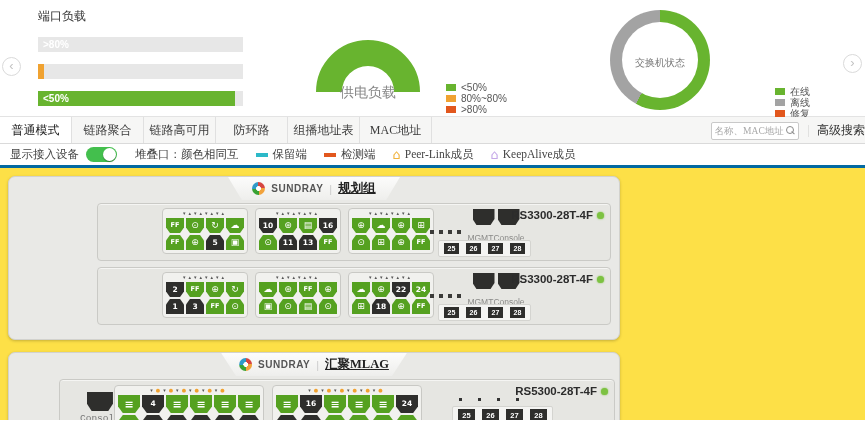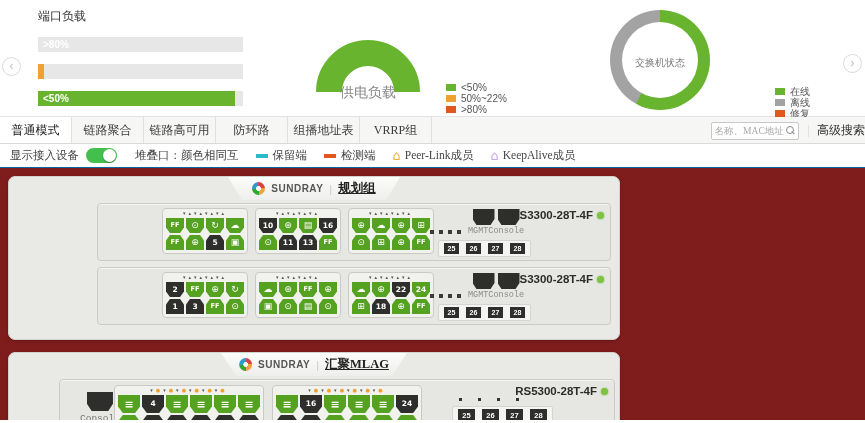--- a/index.html
+++ b/index.html
@@ -40,31 +40,31 @@
 .search-box{position:relative;width:88px;height:18px;border:1px solid #c9c9c9;border-radius:2px;background:#fff}
 .search-box input{position:absolute;left:3px;top:1px;width:70px;height:14px;border:0;outline:0;
   font-size:9.5px;color:#777;background:transparent;font-family:inherit}
 .search-box input::placeholder{color:#a9a9a9}
 .mag{position:absolute;right:4px;top:3px;width:8px;height:8px}
 .mag::before{content:"";position:absolute;left:0;top:0;width:6px;height:6px;border:1.2px solid #8a8a8a;border-radius:50%}
 .mag::after{content:"";position:absolute;left:5.5px;top:6px;width:3.5px;height:1.3px;background:#8a8a8a;transform:rotate(45deg)}
 .sdiv{color:#d5d5d5;font-size:12px;margin:0 7px 0 9px}
 .adv{font-size:12px;color:#333;white-space:nowrap;cursor:pointer}
 
-.legendbar{height:24px;background:#fff;border-bottom:1px solid #0369a1;display:flex;align-items:center;
+.legendbar{height:24px;background:#fff;border-bottom:3px solid #0369a1;display:flex;align-items:center;
   font-size:11.5px;color:#444;padding-left:10px;font-family:"Liberation Serif",serif;white-space:nowrap}
 .toggle{width:31px;height:15px;border-radius:8px;background:#43bf4d;position:relative;margin-left:7px;flex:none;cursor:pointer}
 .toggle .knob{position:absolute;right:1px;top:1px;width:13px;height:13px;border-radius:50%;background:#fff;
   box-shadow:0 1px 1px rgba(0,0,0,.35)}
 .stack-note{margin-left:18px}
 .li-item{display:flex;align-items:center;margin-left:17px}
 .sw-dash{width:12px;height:4px;margin-right:5px;flex:none}
 .sw-house{font-size:13px;line-height:10px;margin-right:4px;font-family:"DejaVu Sans",sans-serif}
 
-.content{height:252px;background:#7f1d1d;padding-top:8px;overflow:hidden}
+.content{height:252px;background:#fde047;padding-top:8px;overflow:hidden}
 .panel{position:relative;margin:0 0 12px 8px;width:612px;background:#e9e9e6;border:1px solid #d2d2ce;
   border-radius:7px;box-shadow:0 1px 3px rgba(0,0,0,.22);padding:26px 0 8px}
 .ptab{position:absolute;top:0;left:50%;transform:translateX(-50%);height:23px;min-width:172px;padding:0 18px;
   background:linear-gradient(#fcfcfb,#eeeeec);clip-path:polygon(0 0,100% 0,92% 100%,8% 100%);
   display:flex;align-items:center;justify-content:center;gap:6px;filter:drop-shadow(0 1px 1px rgba(0,0,0,.2))}
 .logo{width:13px;height:13px;border-radius:50%;flex:none;
   background:radial-gradient(circle,#fff 0 2.2px,rgba(0,0,0,0) 2.4px),
   conic-gradient(#d64541 0 25%,#f2a33c 25% 50%,#3aa335 50% 75%,#2f9bc9 75% 100%)}
 .brand{font-size:10px;font-weight:bold;color:#555;letter-spacing:.5px}
 .tdiv{color:#ccc;font-size:11px}
@@ -89,21 +89,21 @@
 .pic{font-size:9px;line-height:1}
 .big .pic{font-size:11px;font-weight:bold}
 .pnum{font-size:7.5px;font-weight:bold;line-height:1}
 .pff{font-size:6.5px;font-weight:bold;line-height:1}
 .dots{position:absolute;left:332px;top:26px;display:flex;gap:5px}
 .dots i{width:4px;height:4px;background:#3a3a38}
 .jackcol{position:absolute;left:366px;top:5px;width:64px;display:flex;flex-direction:column;align-items:center}
 .jacks{display:flex;gap:3px}
 .jack{width:22px;height:16px;background:#2e2e2c;
   clip-path:polygon(0 0,100% 0,100% 62%,82% 100%,18% 100%,0 62%)}
-.jlabels{display:flex;font-family:Liberation Mono, monospace;font-size:8.5px;color:#8a8a88;margin-top:1px}
+.jlabels{display:flex;font-family:Liberation Sans, sans-serif;font-size:8.5px;color:#8a8a88;margin-top:8px}
 .sfp{position:absolute;display:flex;gap:7px;background:#f4f4f2;border:1px solid #d4d4d0;border-radius:2px;padding:2px 5px}
 .sfp .sq{width:15px;height:11px;background:#2e2e2c;color:#fff;font-size:7px;font-weight:bold;
   display:flex;align-items:center;justify-content:center}
 .big .sfp .sq{width:17px;height:13px;font-size:7.5px}
 .sfpmark{position:absolute;display:flex;gap:16px;padding-left:7px}
 .sfpmark i{width:3px;height:3px;background:#333}
 .model{position:absolute;right:6px;top:5px;font-size:11.5px;font-weight:bold;color:#2c2c2c;
   display:flex;align-items:center;gap:4px}
 .model .st{width:7px;height:7px;border-radius:50%;background:#7dc242;box-shadow:0 0 2px #7dc242;flex:none}
 .consoleL{position:absolute;left:20px;top:12px;display:flex;flex-direction:column;align-items:center}
@@ -138,21 +138,21 @@
         <div class="arc" id="gauge-arc" style="border-color: rgb(104, 180, 47);"></div>
       </div>
     <div class="gauge-label">供电负载</div>
     <div class="legend" id="gauge-legend" style="left:138px;top:72px">
         <div class="lrow">
           <span class="sw" style="background: rgb(104, 180, 47);"></span>
           <span>&lt;50%</span>
         </div>
         <div class="lrow">
           <span class="sw" style="background: rgb(240, 162, 49);"></span>
-          <span>50%~22%</span>
+          <span>80%~80%</span>
         </div>
         <div class="lrow">
           <span class="sw" style="background: rgb(226, 87, 29);"></span>
           <span>&gt;80%</span>
         </div>
       </div>
   </div>
 
   <div class="card-donut">
     <div class="donut" id="donut" style="background: conic-gradient(rgb(104, 180, 47) 0%, rgb(104, 180, 47) 58%, rgb(163, 163, 163) 58%, rgb(163, 163, 163) 100%);"></div>
@@ -176,21 +176,21 @@
   <div class="chev right">›</div>
 </div>
 
 <div class="tabbar">
   <div class="tabs" id="tabs">
       <div class="tab active">普通模式</div>
       <div class="tab">链路聚合</div>
       <div class="tab">链路高可用</div>
       <div class="tab">防环路</div>
       <div class="tab">组播地址表</div>
-      <div class="tab">VRRP组</div>
+      <div class="tab">MAC地址</div>
     </div>
   <div class="search-zone">
     <div class="search-box">
       <input placeholder="名称、MAC地址、IP地址" style="">
       <span class="mag"></span>
     </div>
     <span class="sdiv">|</span>
     <span class="adv">高级搜索</span>
   </div>
 </div>

